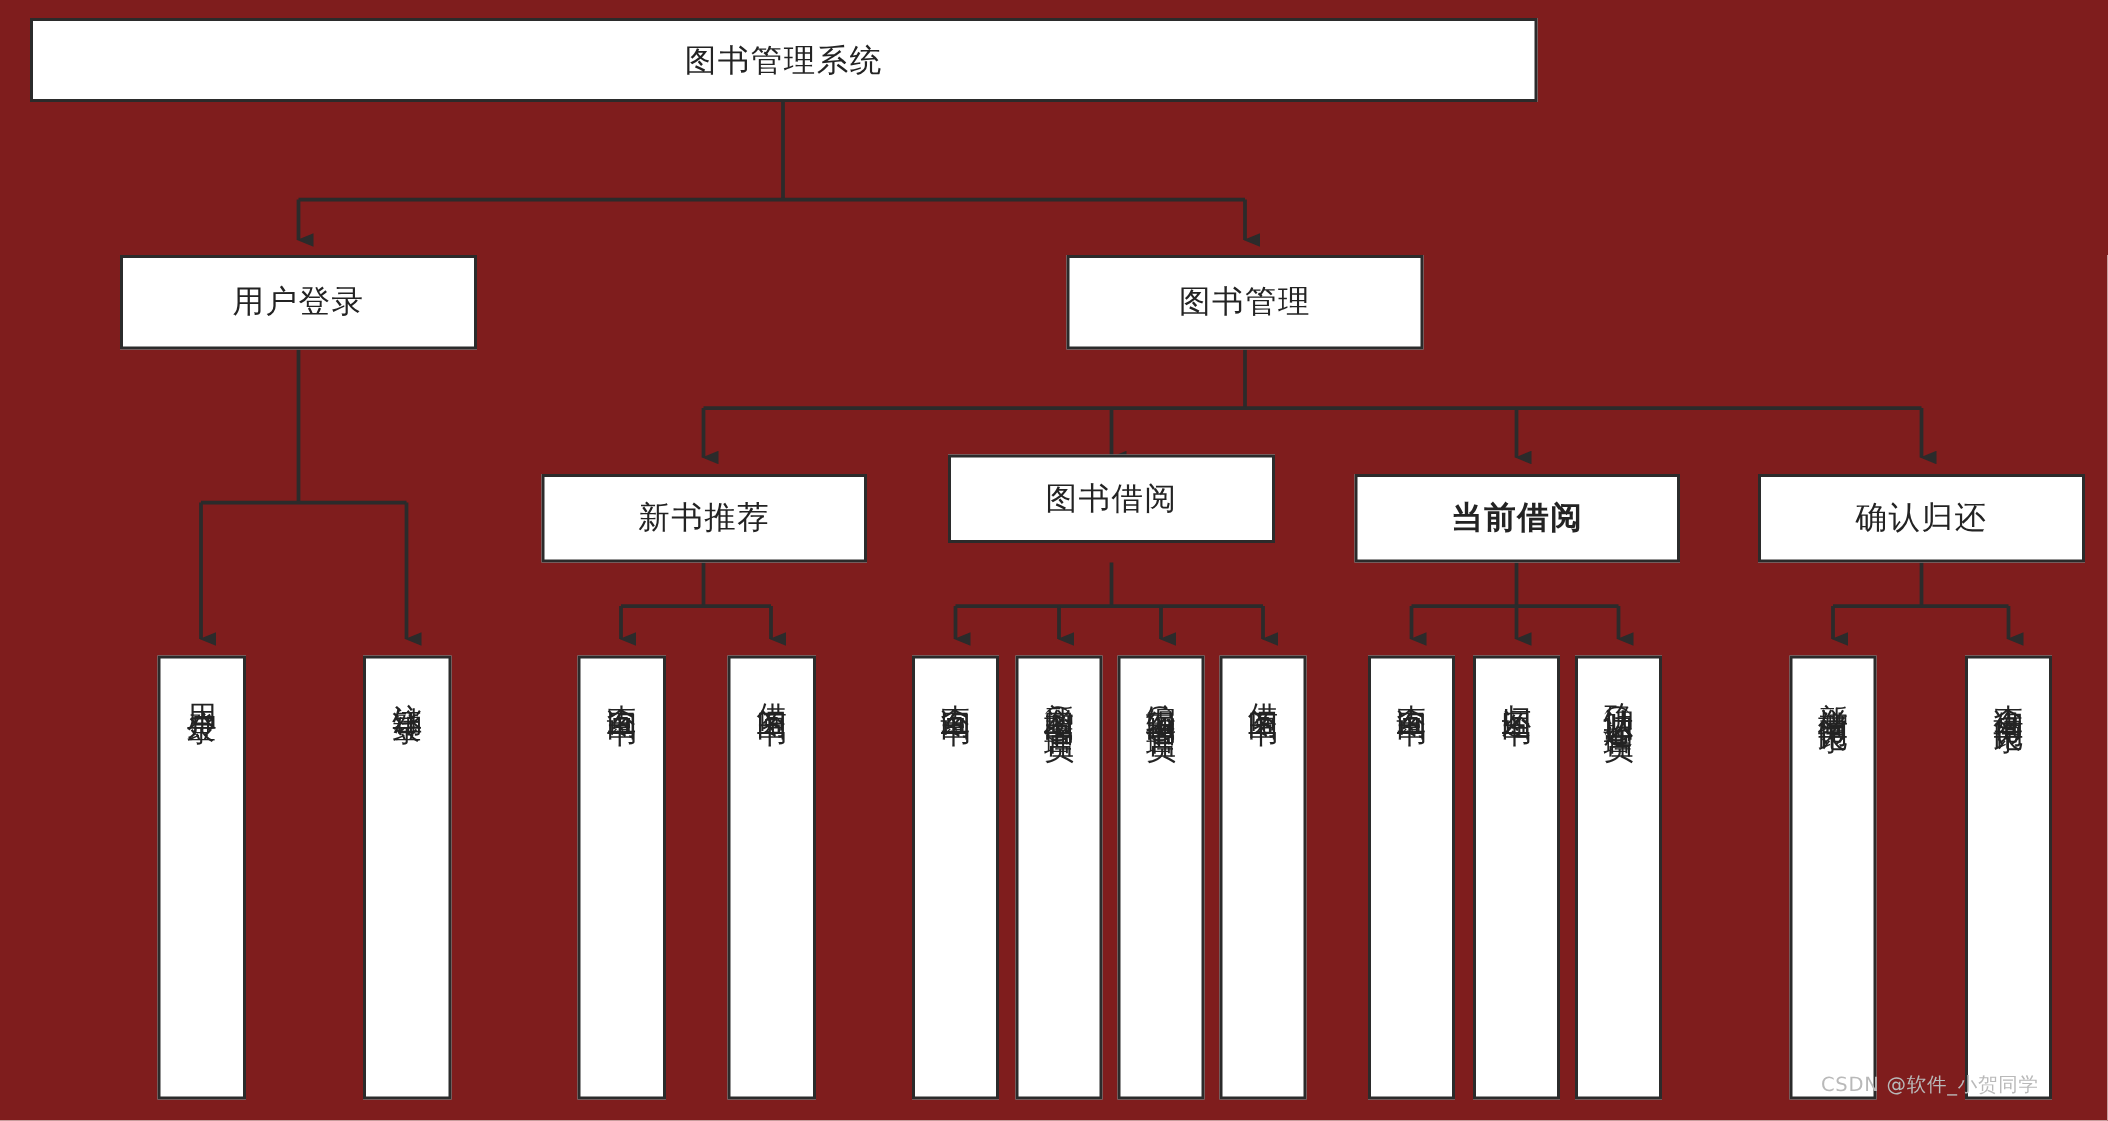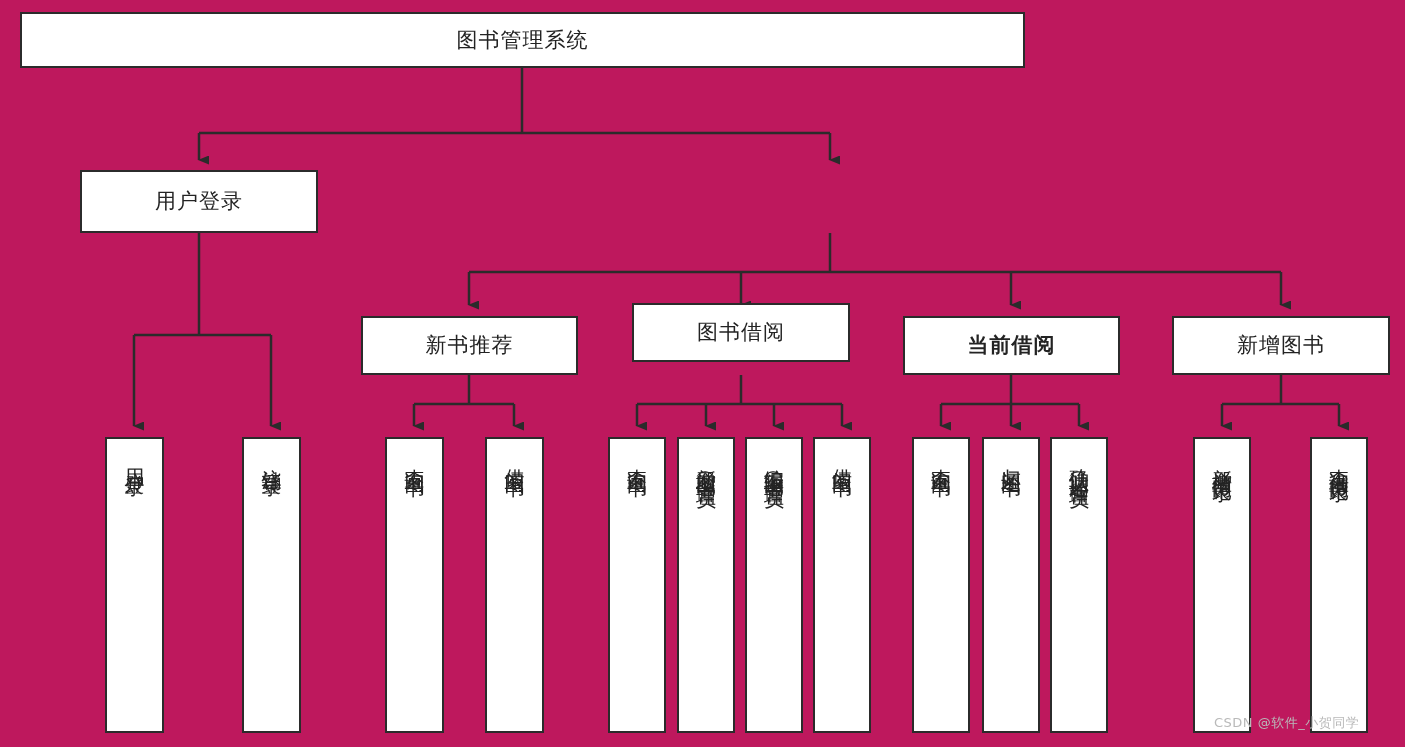--- a/index.html
+++ b/index.html
@@ -8,21 +8,21 @@
     padding: 0;
     background: #ffffff;
   }
   body {
     font-family: "DejaVu Sans", "Liberation Sans", sans-serif;
   }
   #canvas {
     position: relative;
     width: 1405px;
     height: 747px;
-    background: #be185d;
+    background: #7f1d1d;
     overflow: hidden;
   }
   #svg-layer {
     position: absolute;
     left: 0;
     top: 0;
     width: 1405px;
     height: 747px;
   }
   .node {
@@ -122,32 +122,35 @@
     </g>
   </svg>
 
   <div class="node" style="left:20px; top:12px; width:1005px; height:56px;">
     <span class="node-label">图书管理系统</span>
   </div>
 
   <div class="node" style="left:80px; top:170px; width:238px; height:63px;">
     <span class="node-label">用户登录</span>
   </div>
+  <div class="node" style="left:711px; top:170px; width:238px; height:63px;">
+    <span class="node-label">图书管理</span>
+  </div>
 
   <div class="node" style="left:361px; top:316px; width:217px; height:59px;">
     <span class="node-label">新书推荐</span>
   </div>
   <div class="node" style="left:632px; top:303px; width:218px; height:59px;">
     <span class="node-label">图书借阅</span>
   </div>
   <div class="node" style="left:903px; top:316px; width:217px; height:59px;font-weight:bold;">
     <span class="node-label">当前借阅</span>
   </div>
   <div class="node" style="left:1172px; top:316px; width:218px; height:59px;">
-    <span class="node-label">新增图书</span>
+    <span class="node-label">确认归还</span>
   </div>
 
   <div class="node vertical" style="left:105px; top:437px; width:59px; height:296px;">
     <span class="node-label">用户登录</span>
   </div>
   <div class="node vertical" style="left:242px; top:437px; width:59px; height:296px;">
     <span class="node-label">注销登录</span>
   </div>
 
   <div class="node vertical" style="left:385px; top:437px; width:59px; height:296px;">

